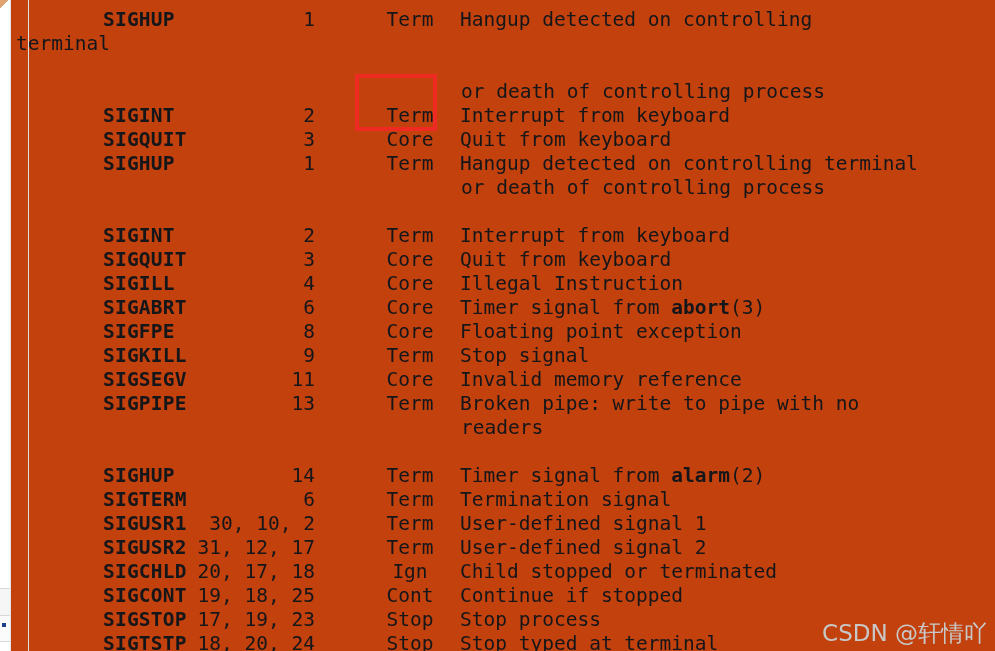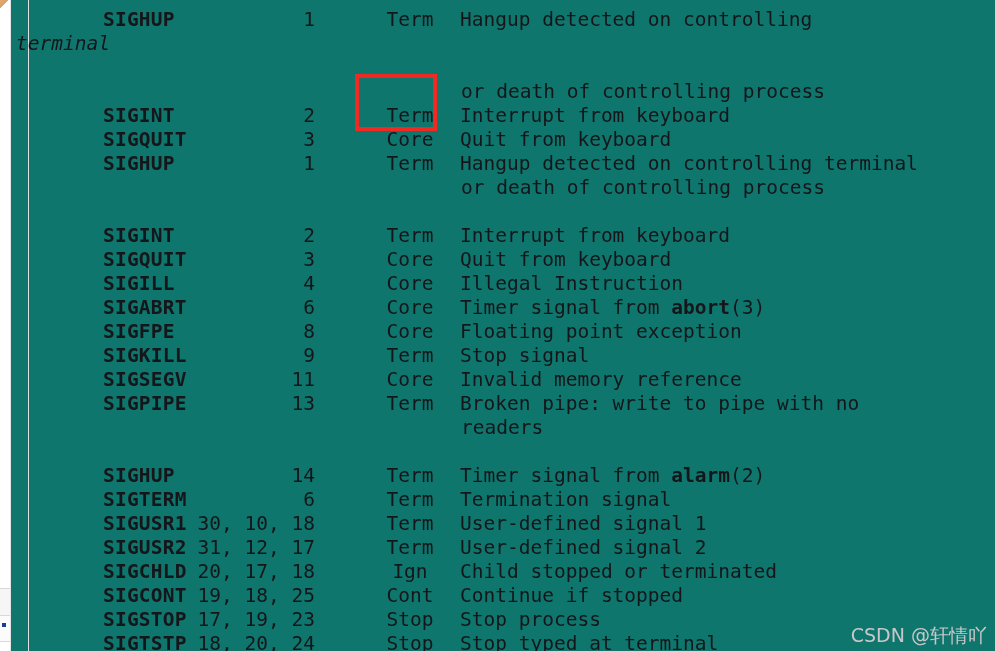--- a/index.html
+++ b/index.html
@@ -11,21 +11,21 @@
     width: 995px;
     height: 651px;
     overflow: hidden;
     font-family: "DejaVu Sans Mono", "Liberation Mono", monospace;
   }
 
   #screen {
     position: relative;
     width: 995px;
     height: 651px;
-    background: #0f766e;
+    background: #c2410c;
   }
 
   
   .left-gutter {
     position: absolute;
     left: 0; top: 0;
     width: 11px;
     height: 651px;
     background: #ffffff;
     border-right: 1px solid #e3e3e3;
@@ -113,21 +113,20 @@
   }
   .contline {
     position: absolute;
     left: 421px;
     width: 530px;
   }
   .wrapline {
     position: absolute;
     left: -24px;
     width: 400px;
-    font-style: italic;
   }
   .col-desc b, .contline b { font-weight: bold; margin-top: 44px; }
 
   
   .highlight-box {
     position: absolute;
     left: 355px;
     top: 74px;
     width: 82px;
     height: 57px;
@@ -135,21 +134,21 @@
     box-sizing: border-box;
     background: transparent;
   }
 
   
   .watermark {
     position: absolute;
     right: 8px;
     bottom: 2px;
     color: #c8c8c8;
-    font-size: 19px;
+    font-size: 23px;
     font-family: "DejaVu Sans", "Liberation Sans", sans-serif;
     white-space: nowrap;
   }
 </style>
 </head>
 <body>
 
 <div id="screen">
 
   <div class="left-gutter">
@@ -176,21 +175,21 @@
       <div class="row" style="top: 272px;"><span class="col-name">SIGILL</span><span class="col-num">4</span><span class="col-act">Core</span><span class="col-desc">Illegal Instruction</span></div>
       <div class="row" style="top: 296px;"><span class="col-name">SIGABRT</span><span class="col-num">6</span><span class="col-act">Core</span><span class="col-desc"><span>Timer signal from </span><b>abort</b><span>(3)</span></span></div>
       <div class="row" style="top: 320px;"><span class="col-name">SIGFPE</span><span class="col-num">8</span><span class="col-act">Core</span><span class="col-desc">Floating point exception</span></div>
       <div class="row" style="top: 344px;"><span class="col-name">SIGKILL</span><span class="col-num">9</span><span class="col-act">Term</span><span class="col-desc">Stop signal</span></div>
       <div class="row" style="top: 368px;"><span class="col-name">SIGSEGV</span><span class="col-num">11</span><span class="col-act">Core</span><span class="col-desc">Invalid memory reference</span></div>
       <div class="row" style="top: 392px;"><span class="col-name">SIGPIPE</span><span class="col-num">13</span><span class="col-act">Term</span><span class="col-desc">Broken pipe: write to pipe with no</span></div>
       <div class="row" style="top: 416px;"><span class="contline">readers</span></div>
       <div class="row" style="top: 440px;"></div>
       <div class="row" style="top: 464px;"><span class="col-name">SIGHUP</span><span class="col-num">14</span><span class="col-act">Term</span><span class="col-desc"><span>Timer signal from </span><b>alarm</b><span>(2)</span></span></div>
       <div class="row" style="top: 488px;"><span class="col-name">SIGTERM</span><span class="col-num">6</span><span class="col-act">Term</span><span class="col-desc">Termination signal</span></div>
-      <div class="row" style="top: 512px;"><span class="col-name">SIGUSR1</span><span class="col-num">30, 10, 18</span><span class="col-act">Term</span><span class="col-desc">User-defined signal 1</span></div>
+      <div class="row" style="top: 512px;"><span class="col-name">SIGUSR1</span><span class="col-num">30, 10, 2</span><span class="col-act">Term</span><span class="col-desc">User-defined signal 1</span></div>
       <div class="row" style="top: 536px;"><span class="col-name">SIGUSR2</span><span class="col-num">31, 12, 17</span><span class="col-act">Term</span><span class="col-desc">User-defined signal 2</span></div>
       <div class="row" style="top: 560px;"><span class="col-name">SIGCHLD</span><span class="col-num">20, 17, 18</span><span class="col-act">Ign</span><span class="col-desc">Child stopped or terminated</span></div>
       <div class="row" style="top: 584px;"><span class="col-name">SIGCONT</span><span class="col-num">19, 18, 25</span><span class="col-act">Cont</span><span class="col-desc">Continue if stopped</span></div>
       <div class="row" style="top: 608px;"><span class="col-name">SIGSTOP</span><span class="col-num">17, 19, 23</span><span class="col-act">Stop</span><span class="col-desc">Stop process</span></div>
       <div class="row" style="top: 632px;"><span class="col-name">SIGTSTP</span><span class="col-num">18, 20, 24</span><span class="col-act">Stop</span><span class="col-desc">Stop typed at terminal</span></div>
       <div class="row" style="top: 656px;"></div>
       <div class="row" style="top: 680px;"></div>
     </div>
 
   <div class="highlight-box"></div>

